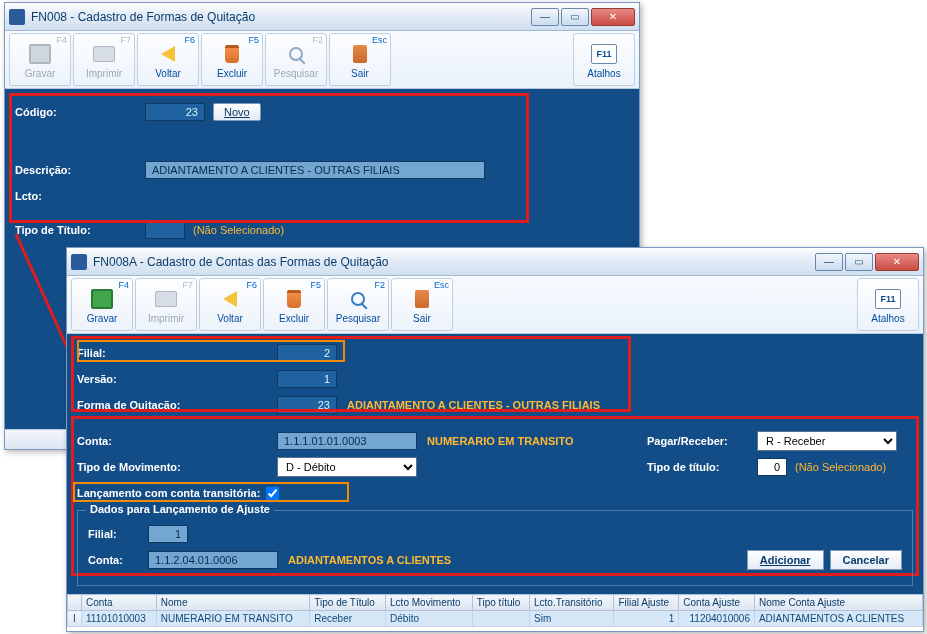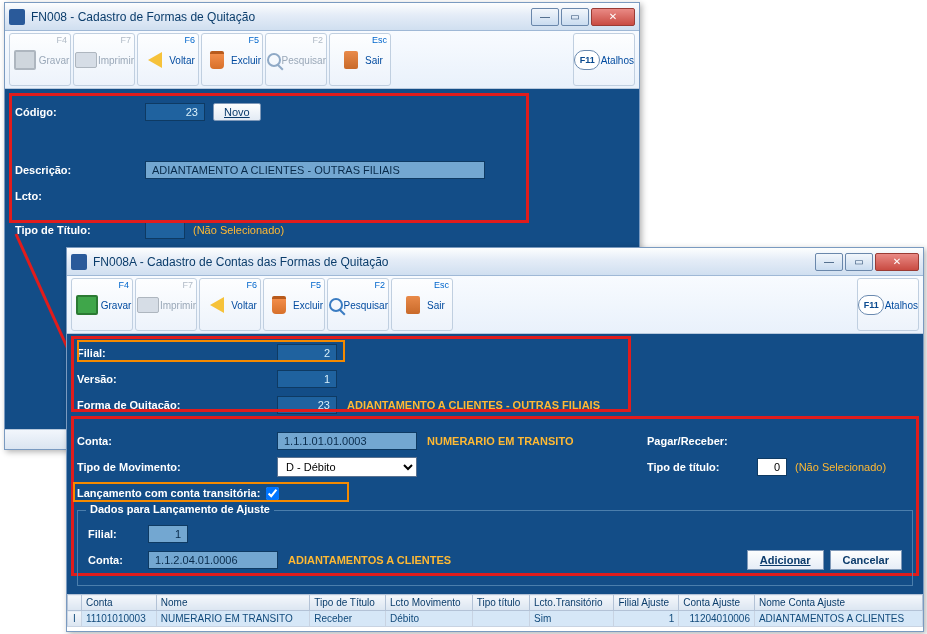--- a/index.html
+++ b/index.html
@@ -7,21 +7,21 @@
 
 .window { position: absolute; background: #fff; border: 1px solid #7a9ac0; box-shadow: 2px 2px 6px rgba(0,0,0,.3); }
 .titlebar { height: 28px; background: linear-gradient(#fdfefe,#e4ecf7 45%,#d0dff0); display: flex; align-items: center; padding: 0 4px; border-bottom: 1px solid #9fb8d6; }
 .titlebar-icon { width: 16px; height: 16px; background: #2a5a9a; border-radius: 2px; margin-right: 6px; }
 .titlebar-text { font-size: 12px; color: #0b3d6b; flex: 1; }
 .winbtns { display: flex; gap: 2px; }
 .winbtn { width: 28px; height: 18px; border: 1px solid #6a87ab; border-radius: 2px; background: linear-gradient(#f2f6fb,#cadcf0); font-size: 10px; line-height: 16px; text-align: center; color: #2b4a6f; cursor: pointer; }
 .winbtn.close { background: linear-gradient(#e98a85,#c94b42); color: #fff; border-color: #9a3b34; width: 44px; }
 
 .toolbar { height: 58px; background: linear-gradient(#f8fbff,#e9f1fb); border-bottom: 1px solid #b8c9dd; padding: 2px 4px; display: flex; align-items: stretch; gap: 2px; }
-.tbtn { width: 62px; border: 1px solid #c0cfe0; background: linear-gradient(#fdfeff,#edf3fb); border-radius: 3px; display: flex; flex-direction: row; align-items: center; justify-content: center; font-size: 10px; color: #004a9f; cursor: pointer; position: relative; padding-top: 2px; }
+.tbtn { width: 62px; border: 1px solid #c0cfe0; background: linear-gradient(#fdfeff,#edf3fb); border-radius: 3px; display: flex; flex-direction: column; align-items: center; justify-content: center; font-size: 10px; color: #004a9f; cursor: pointer; position: relative; padding-top: 2px; }
 .tbtn.disabled { color: #9aa8b8; cursor: default; }
 .tbtn .fkey { position: absolute; top: 1px; right: 3px; font-size: 9px; color: #0066cc; }
 .tbtn.disabled .fkey { color: #b0bac6; }
 .tbtn .ticon { width: 28px; height: 24px; margin-bottom: 2px; display: flex; align-items: center; justify-content: center; }
 .tspacer { flex: 1; }
 
 .formarea { background: #134d87; padding: 8px 10px; color: #fff; font-size: 11px; }
 .frow { display: flex; align-items: center; margin: 4px 0; min-height: 22px; }
 .flabel { width: 130px; font-weight: bold; color: #fff; }
 .flabela { width: 200px; font-weight: bold; color: #fff; }
@@ -54,21 +54,21 @@
 .ic-save { width: 22px; height: 20px; background: #3fa64a; border: 2px solid #2b7a33; border-radius: 2px; position: relative; }
 .ic-save.gray { background: #cfd6dd; border-color: #aeb6bf; }
 .ic-print { width: 22px; height: 16px; background: #d6dde6; border: 1px solid #aeb6bf; border-radius: 2px; }
 .ic-back { width: 0; height: 0; border-top: 8px solid transparent; border-bottom: 8px solid transparent; border-right: 14px solid #f6c23a; }
 .ic-del { width: 14px; height: 18px; background: linear-gradient(#f28d4a,#d7702a); border-radius: 2px 2px 4px 4px; border-top: 3px solid #b85a1c; }
 .ic-search { width: 14px; height: 14px; border: 2px solid #8fa9c6; border-radius: 50%; position: relative; }
 .ic-search::after { content: ""; position: absolute; width: 2px; height: 8px; background: #8fa9c6; bottom: -6px; right: -2px; transform: rotate(-45deg); }
 .ic-search.active { border-color: #3a7cc2; }
 .ic-search.active::after { background: #3a7cc2; }
 .ic-exit { width: 14px; height: 18px; background: linear-gradient(#e98a4a,#c96a2a); border-radius: 2px; }
-.ic-f11 { width: 26px; height: 20px; border: 1px solid #6a8ab0; border-radius: 10px; background: #fff; font-size: 9px; font-weight: bold; color: #0a4a8f; display: flex; align-items: center; justify-content: center; }
+.ic-f11 { width: 26px; height: 20px; border: 1px solid #6a8ab0; border-radius: 2px; background: #fff; font-size: 9px; font-weight: bold; color: #0a4a8f; display: flex; align-items: center; justify-content: center; }
 </style>
 </head>
 <body>
 
 <div class="window" style="left:4px; top:2px; width:636px; height:448px;">
   <div class="titlebar">
     <div class="titlebar-icon"></div>
     <div class="titlebar-text">FN008 - Cadastro de Formas de Quitação</div>
     <div class="winbtns">
       <div class="winbtn">—</div>
@@ -247,20 +247,23 @@
     <div class="hl-red" style="position:absolute; left:4px; top:82px; right:4px; height:160px; pointer-events:none;"></div>
 
     <div style="height:6px;"></div>
 
     <div class="frow">
       <div class="flabela">Conta:</div>
       <div class="fvaltxt" style="width:140px;">1.1.1.01.01.0003</div>
       <span class="txtlabel" style="width:200px; display:inline-block;">NUMERARIO EM TRANSITO</span>
       <div style="width:20px;"></div>
       <div style="font-weight:bold; width:110px;">Pagar/Receber:</div>
+      <select class="fselectw" style="width:140px;">
+        <option>R - Receber</option>
+      </select>
     </div>
     <div class="frow">
       <div class="flabela">Tipo de Movimento:</div>
       <select class="fselectw" style="width:140px;">
         <option>D - Débito</option>
       </select>
       <div style="width:230px;"></div>
       <div style="font-weight:bold; width:110px;">Tipo de título:</div>
       <div class="fval" style="width:30px; background:#fff; color:#000; text-align:right;">0</div>
       <span class="warn">(Não Selecionado)</span>

